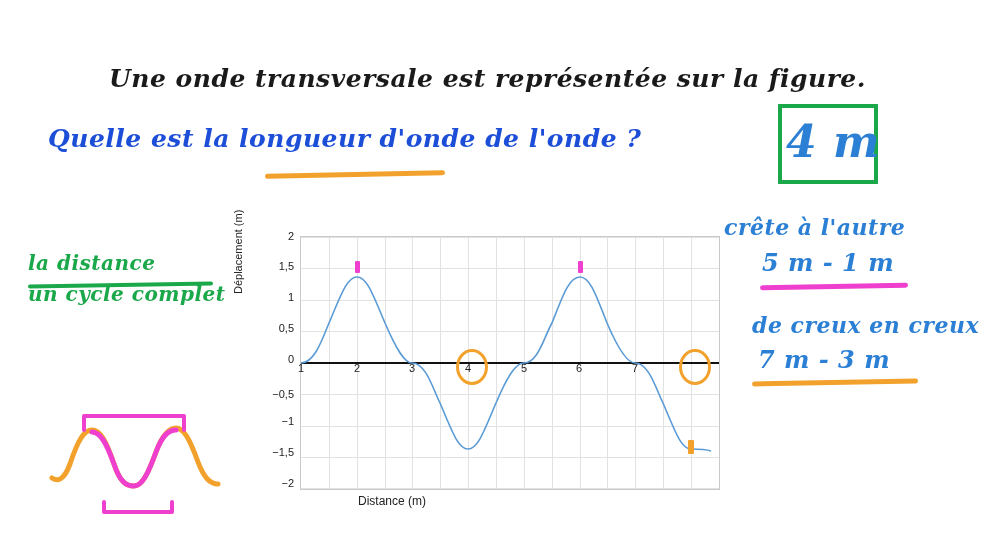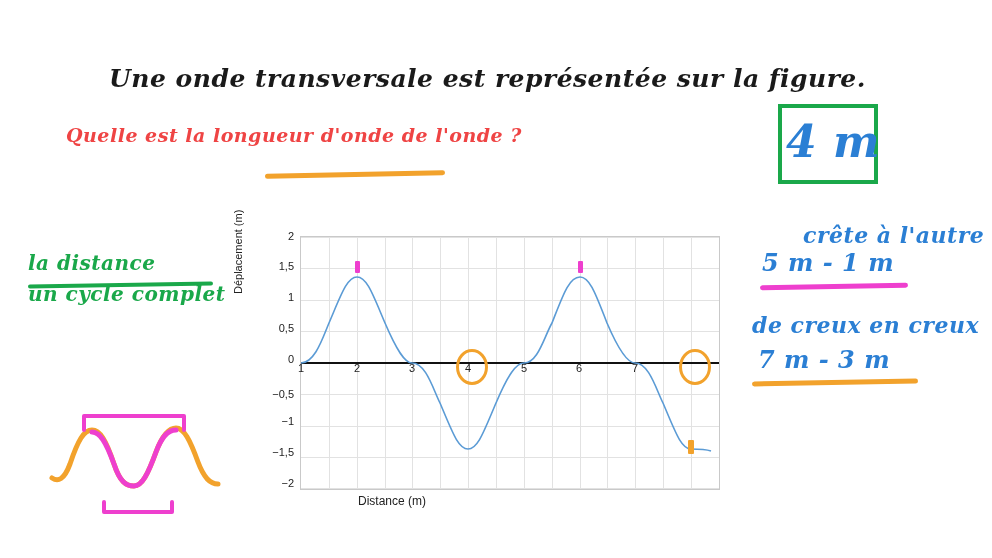--- a/index.html
+++ b/index.html
@@ -12,21 +12,21 @@
 
   
   .hand{
     font-family:"DejaVu Serif", serif;
     font-style:italic;
     font-weight:600;
     letter-spacing:.5px;
     white-space:nowrap;
   }
   .q1{ left:62px; top:64px; font-size:25px; color:#1a1a1a;margin-left:47px; }
-  .q2{ left:66px; top:124px; font-size:19px; color:#ef4444; }
+  .q2{ left:48px; top:124px; font-size:25px; color:#1d4ed8; }
 
   
   .underline-orange{
     left:265px; top:172px; width:180px; height:5px;
     background:#f2a22c; border-radius:3px;
     transform:rotate(-1.2deg);
   }
 
   
   .green-def{ left:28px; top:248px; color:#1aa84a; font-size:20px; line-height:31px; }
@@ -41,21 +41,21 @@
     left:778px; top:104px; width:92px; height:72px;
     border:4px solid #1aa84a; background:#fff;
   }
   .answer-text{
     left:786px; top:108px; width:80px; text-align:center;
     font-size:44px; color:#2b7fd4; line-height:68px;
   }
 
   
   .blue-note{ color:#2b7fd4; font-size:22px; white-space:nowrap;}
-  .n1{ left:803px; top:214px;margin-top:8px;}
+  .n1{ left:724px; top:214px;}
   .n2{ left:762px; top:248px; font-size:24px;}
   .pink-underline{
     left:760px; top:284px; width:148px; height:5px;
     background:#ee3fce;border-radius:3px;transform:rotate(-1deg);
   }
   .n3{ left:752px; top:312px;}
   .n4{ left:758px; top:345px; font-size:24px;}
   .orange-underline2{
     left:752px; top:380px; width:166px; height:5px;
     background:#f2a22c;border-radius:3px;transform:rotate(-1deg);

